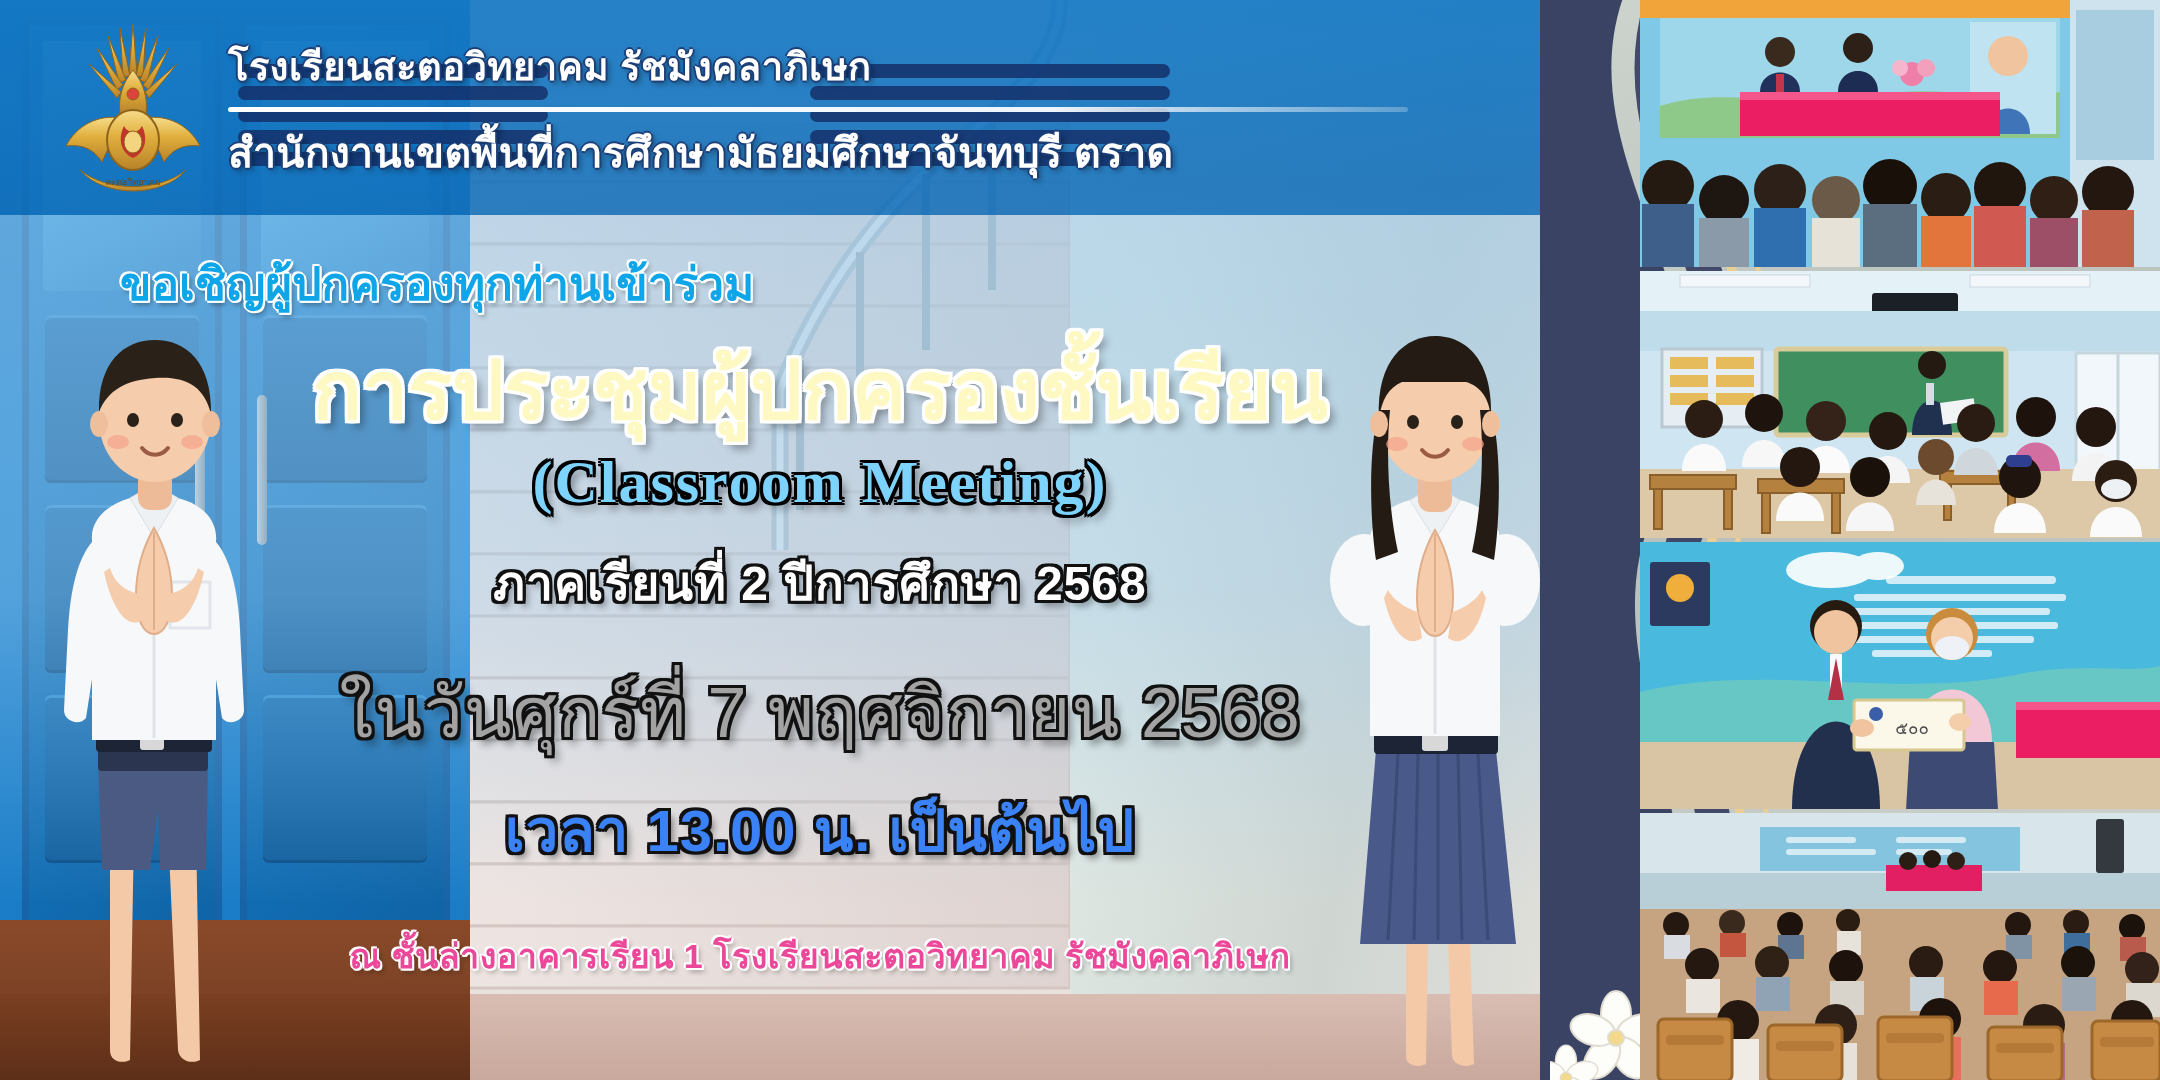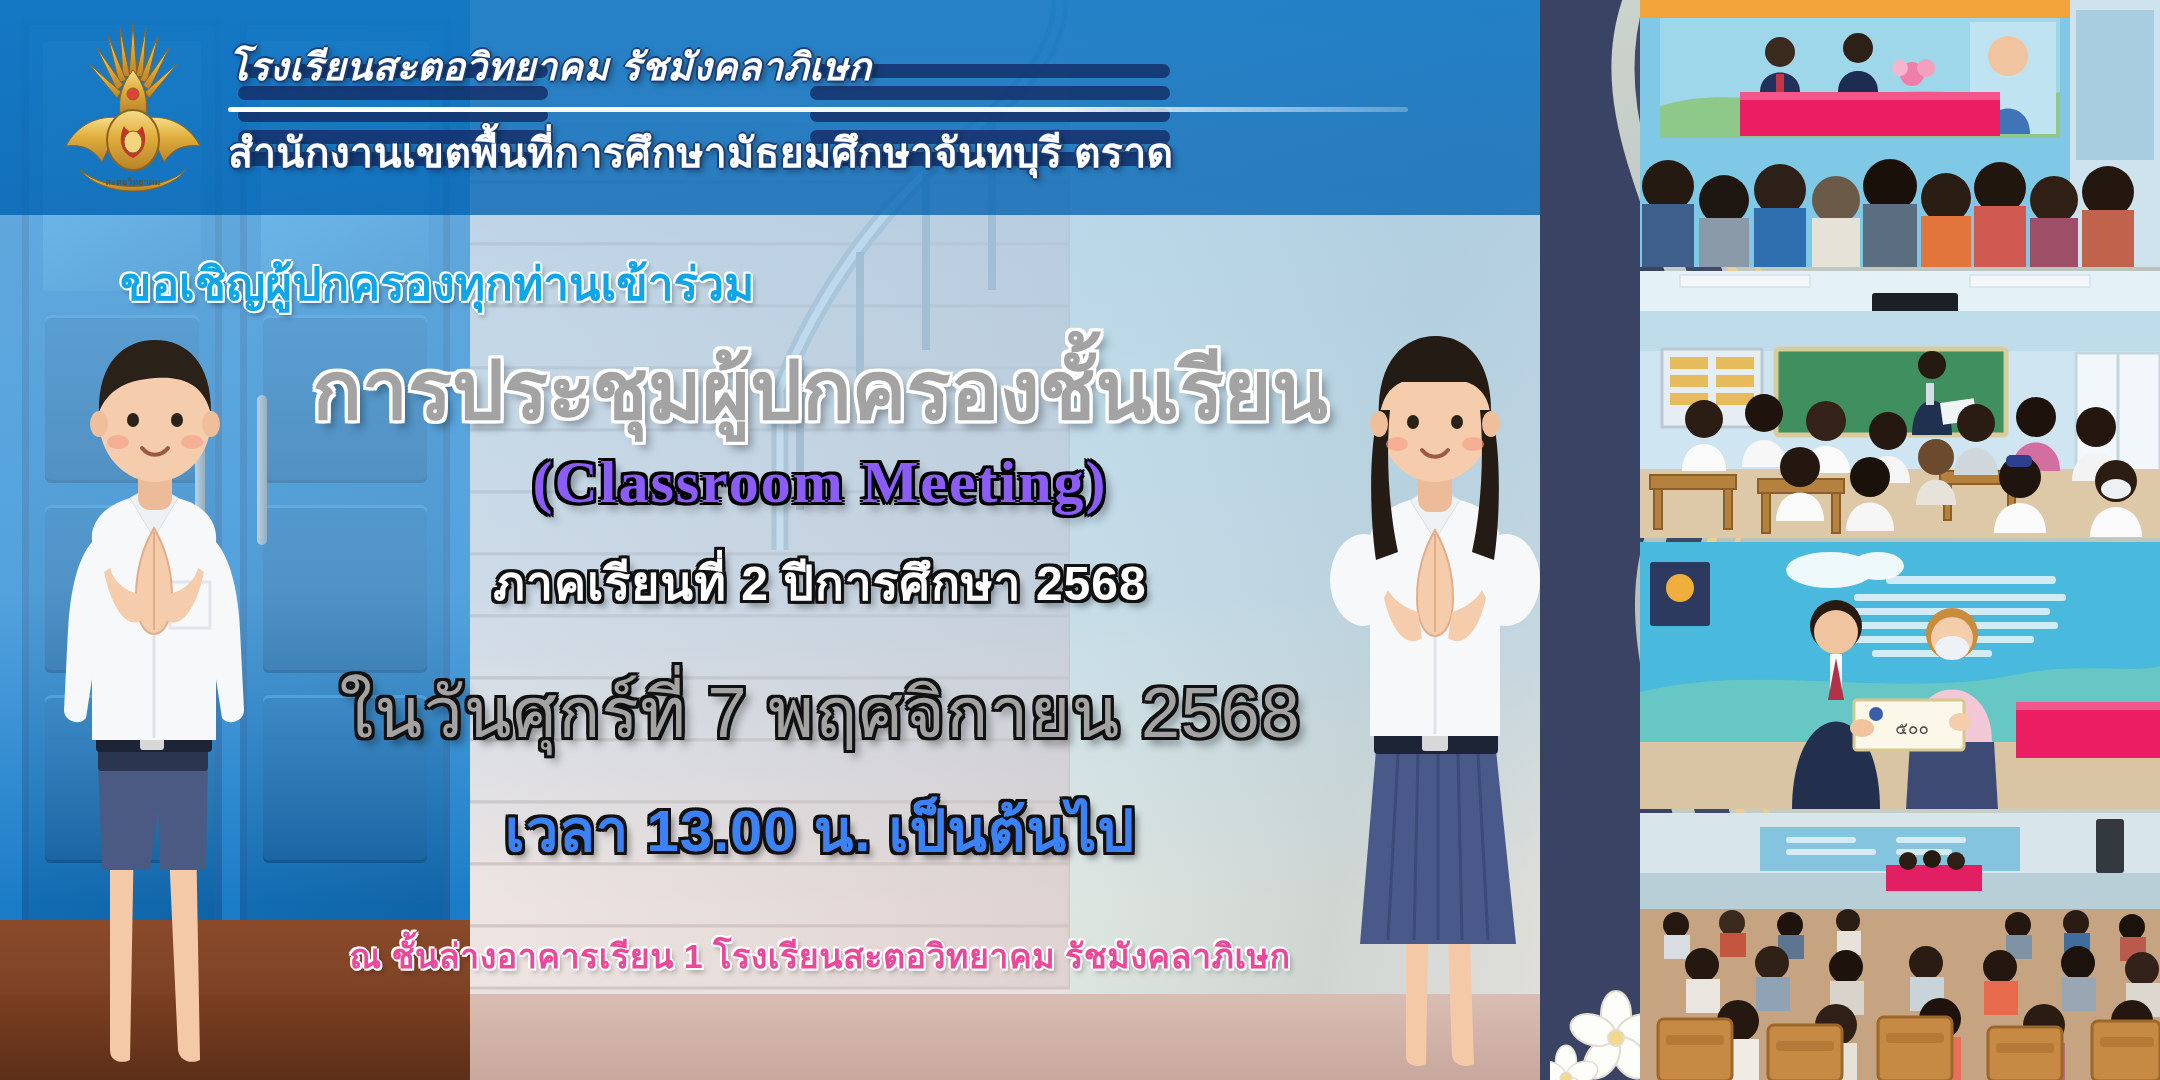--- a/index.html
+++ b/index.html
@@ -52,21 +52,20 @@
   .header{
     position:absolute;left:0;top:0;width:1640px;height:215px;
     background:linear-gradient(180deg,rgba(20,120,196,.92),rgba(17,110,185,.88));
   }
   .hdr-stripe{position:absolute;height:14px;border-radius:8px;background:#14306b;opacity:.85;}
   .hdr-text{position:absolute;left:228px;top:36px;width:1180px;}
   .hdr-line1{
     font-size:38px;font-weight:700;color:#fff;letter-spacing:.5px;
     text-shadow:-2px 0 #1d3f77,0 2px #1d3f77,2px 0 #1d3f77,0 -2px #1d3f77,3px 3px 6px rgba(0,0,0,.45);
     white-space:nowrap;
-    font-style:italic;
   }
   .hdr-rule{height:5px;background:linear-gradient(90deg,#ffffff,#eef5fb 70%,rgba(255,255,255,.25));
     margin:10px 0 8px 0;border-radius:3px;width:1180px;}
   .hdr-line2{
     font-size:41px;font-weight:700;color:#fff;letter-spacing:.3px;
     text-shadow:-2px 0 #1d3f77,0 2px #1d3f77,2px 0 #1d3f77,0 -2px #1d3f77,3px 3px 6px rgba(0,0,0,.45);
     white-space:nowrap;
   }
 
   
@@ -74,26 +73,26 @@
 
   
   .content{position:absolute;left:0;top:215px;width:1640px;height:865px;
      display:flex;flex-direction:column;align-items:center;}
   .l-invite{
     margin-top:32px;font-size:46px;font-weight:700;color:#0ea5e9;
     align-self:flex-start;margin-left:120px;
     text-shadow:-2px 0 #fff,0 2px #fff,2px 0 #fff,0 -2px #fff,-2px -2px #fff,2px 2px #fff,3px 4px 5px rgba(0,0,0,.35);
   }
   .l-title{
-    margin-top:28px;font-size:82px;font-weight:700;color:#a3a3a3;line-height:1.05;
+    margin-top:28px;font-size:82px;font-weight:700;color:#fef9c3;line-height:1.05;
     text-shadow:-3px 0 #fff,0 3px #fff,3px 0 #fff,0 -3px #fff,-3px -3px #fff,3px 3px #fff,3px -3px #fff,-3px 3px #fff,6px 7px 8px rgba(0,0,0,.35);
   }
   .l-en{
     margin-top:14px;font-family:"Liberation Serif","DejaVu Serif",serif;
-    font-size:60px;font-weight:700;color:#8b5cf6;letter-spacing:2px;
+    font-size:60px;font-weight:700;color:#7dd3fc;letter-spacing:2px;
     text-shadow:-3px 0 #000,0 3px #000,3px 0 #000,0 -3px #000,-3px -3px #000,3px 3px #000,3px -3px #000,-3px 3px #000,6px 7px 8px rgba(0,0,0,.4);
   }
   .l-term{
     margin-top:28px;font-size:48px;font-weight:700;color:#fff;letter-spacing:1px;
     text-shadow:-3px 0 #111,0 3px #111,3px 0 #111,0 -3px #111,-3px -3px #111,3px 3px #111,3px -3px #111,-3px 3px #111,5px 6px 7px rgba(0,0,0,.4);
   }
   .l-date{
     margin-top:36px;font-size:70px;font-weight:400;color:#a3a3a3;letter-spacing:1px;
     text-shadow:-3px 0 #111,0 3px #111,3px 0 #111,0 -3px #111,-3px -3px #111,3px 3px #111,3px -3px #111,-3px 3px #111,6px 7px 8px rgba(0,0,0,.45);
   }

